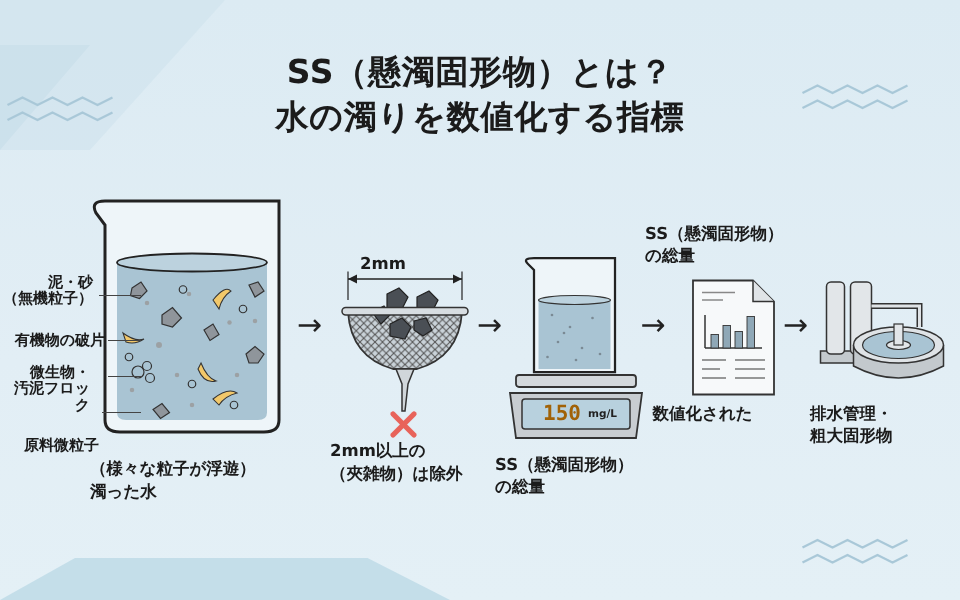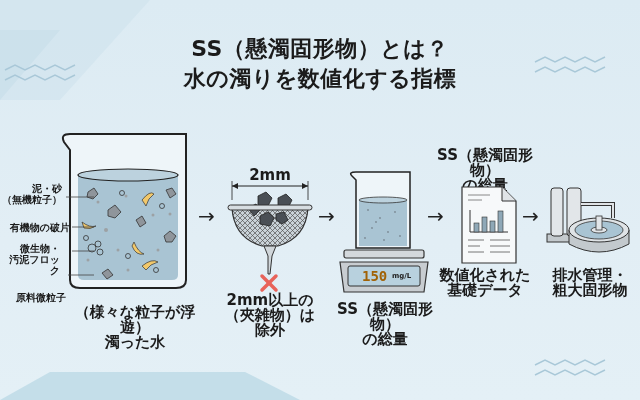--- a/index.html
+++ b/index.html
@@ -1,21 +1,21 @@
 <!DOCTYPE html>
 <html><head>
 <meta charset="utf-8">
 <style>
   html,body{margin:0;padding:0;}
   body{width:640px;height:400px;overflow:hidden;position:relative;
     background:linear-gradient(180deg,#dcebf3 0%,#e2eef5 60%,#e4f0f6 100%);
     font-family:"DejaVu Sans","Liberation Sans",sans-serif;color:#1b1b1b;}
   .abs{position:absolute;}
   .title{left:0;width:640px;text-align:center;font-weight:bold;font-size:22px;line-height:30px;letter-spacing:0.5px;}
-  .label{text-align:center;font-weight:bold;font-size:15px;line-height:15px;}
+  .label{text-align:left;font-weight:bold;font-size:11px;line-height:15px;}
   .sidelabel{font-size:10px;font-weight:bold;line-height:11px;text-align:right;}
   .arrow{font-size:20px;color:#222;line-height:20px;}
   svg{position:absolute;overflow:visible;}
 </style>
 </head>
 <body>
 
 <svg width="640" height="400" style="left:0;top:0;">
   <polygon points="0,0 150,0 60,100 0,100" fill="#cfe2ec" opacity="0.6"></polygon>
   <polygon points="0,30 60,30 0,100" fill="#c4dce8" opacity="0.5"></polygon>
@@ -182,21 +182,20 @@
     <line x1="8" y1="55" x2="24" y2="55"></line>
       <line x1="30" y1="55" x2="50" y2="55"></line>
     <line x1="8" y1="61" x2="20" y2="61"></line>
       <line x1="30" y1="61" x2="50" y2="61"></line>
     <line x1="8" y1="67" x2="24" y2="67"></line>
       <line x1="30" y1="67" x2="50" y2="67"></line>
   </g>
 </svg>
 <div class="abs label" style="left:435px;top:268px;width:100px;">
   <div>数値化された</div>
-  <div>基礎データ</div>
 </div>
 
 <div class="abs arrow" style="left:522px;top:206px;">→</div>
 
 <svg width="90" height="75" style="left:543px;top:182px;">
   <rect x="4" y="52" width="30" height="8" fill="#c3c9cd" stroke="#333" stroke-width="1"></rect>
   <rect x="8" y="6" width="12" height="48" rx="3" fill="#e2e6e9" stroke="#333" stroke-width="1"></rect>
   <rect x="24" y="6" width="14" height="48" rx="3" fill="#e2e6e9" stroke="#333" stroke-width="1"></rect>
   <path d="M38,22 L70,22 L70,36" fill="none" stroke="#333" stroke-width="4"></path>
   <path d="M38,22 L70,22 L70,36" fill="none" stroke="#dfe3e6" stroke-width="2"></path>

